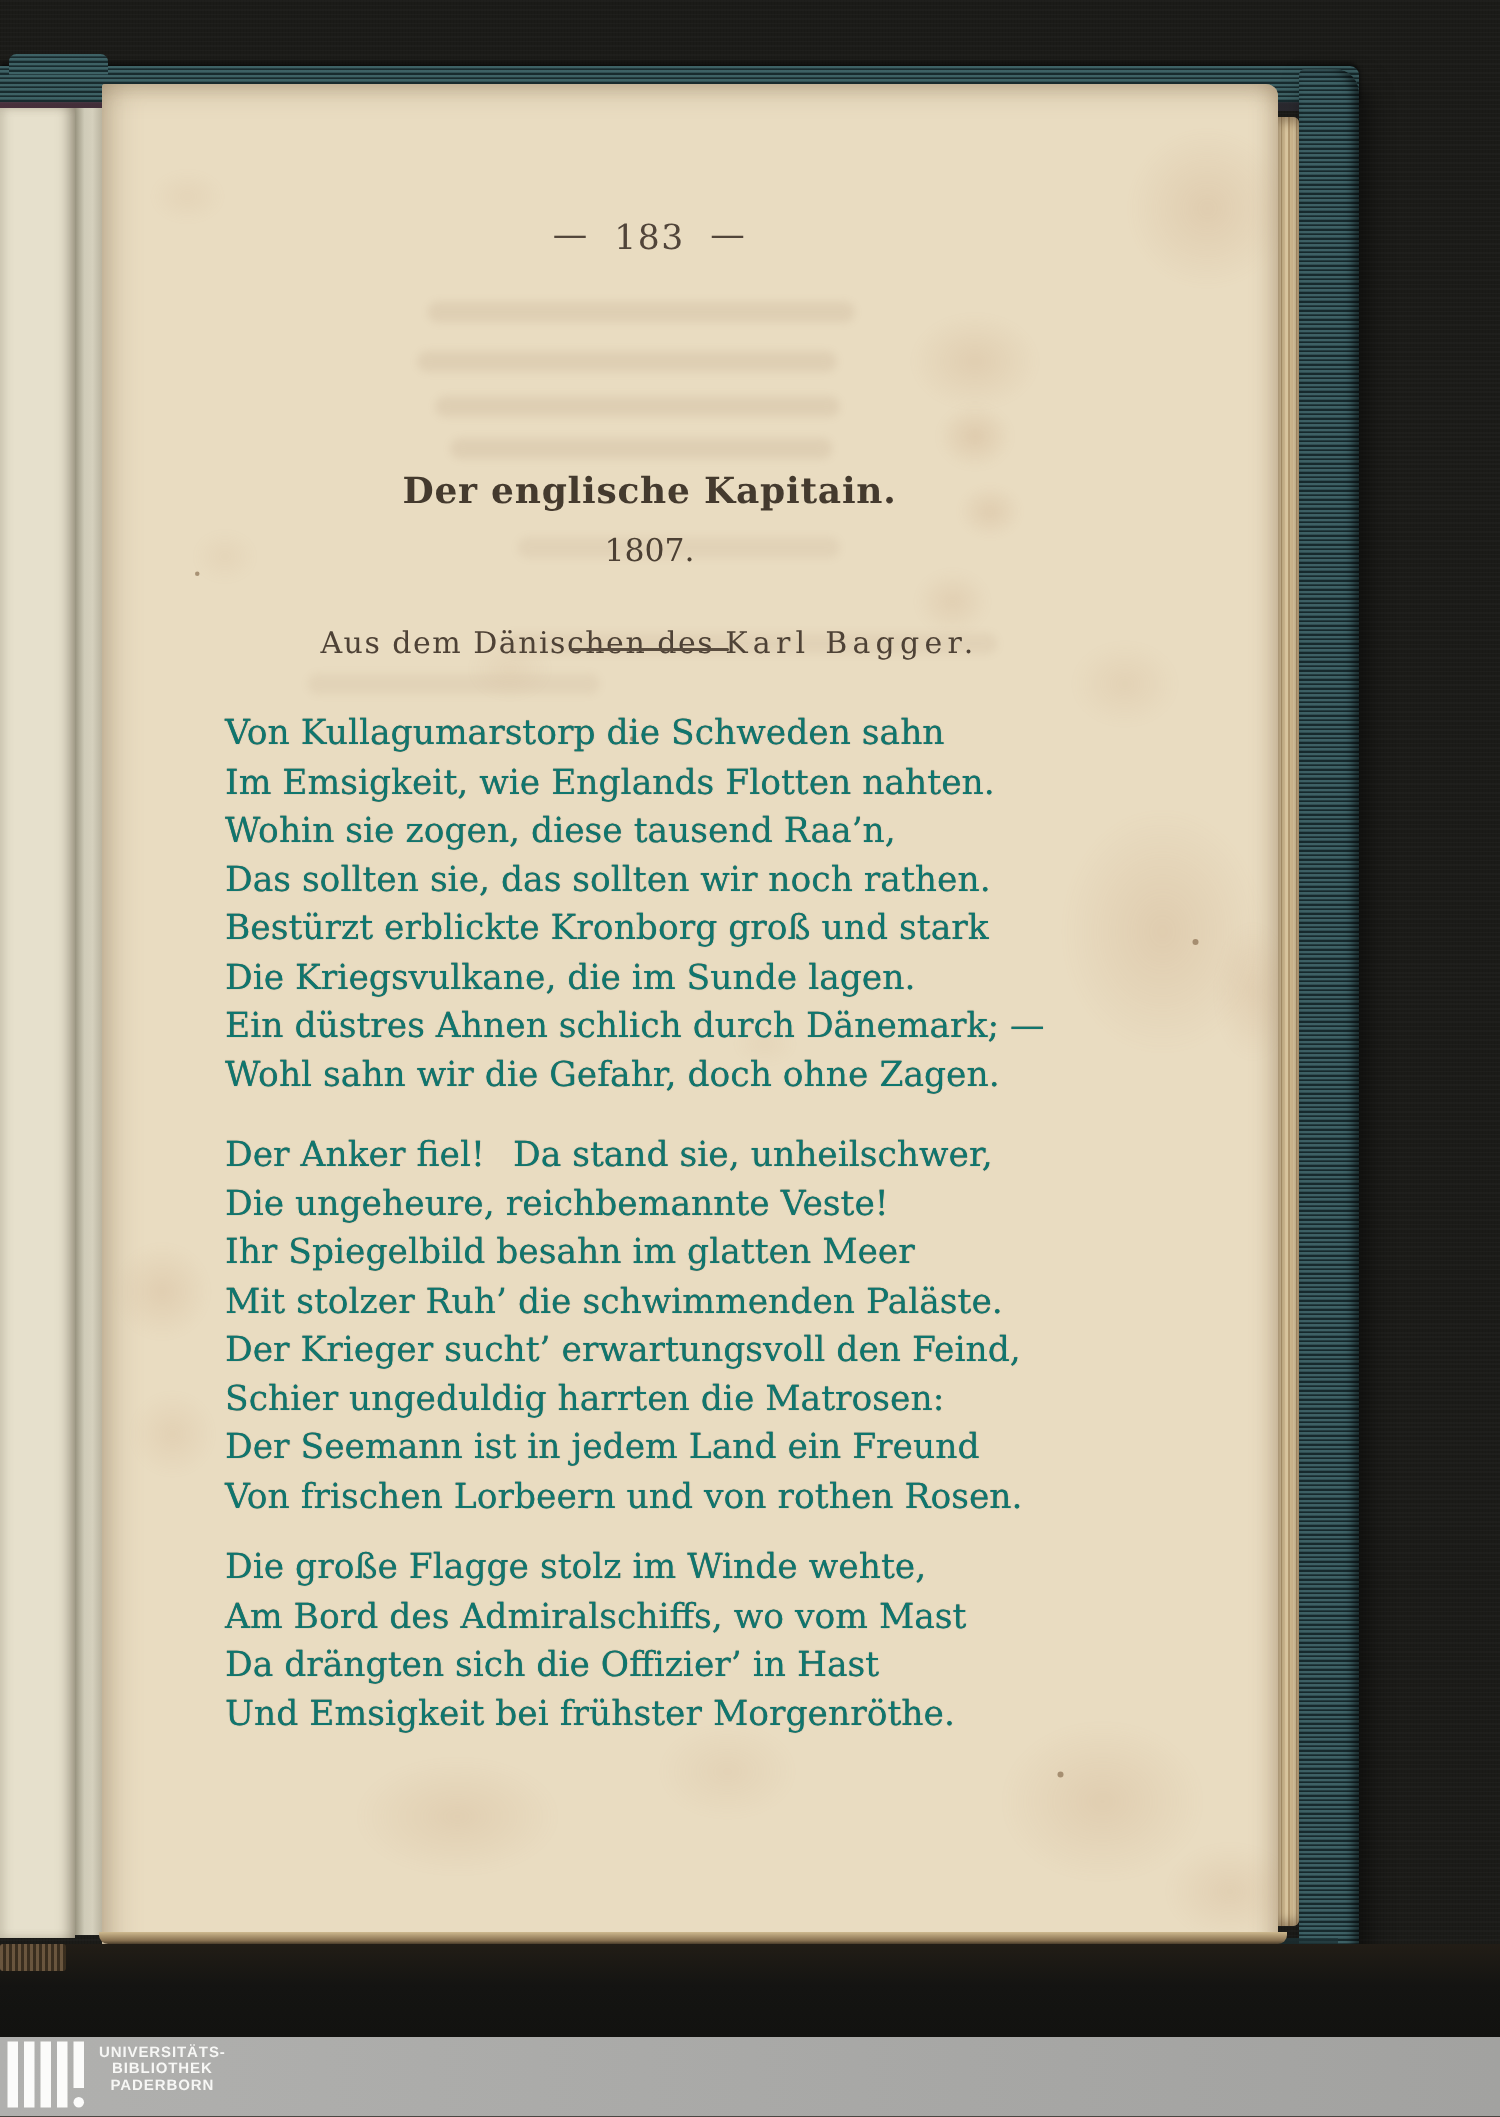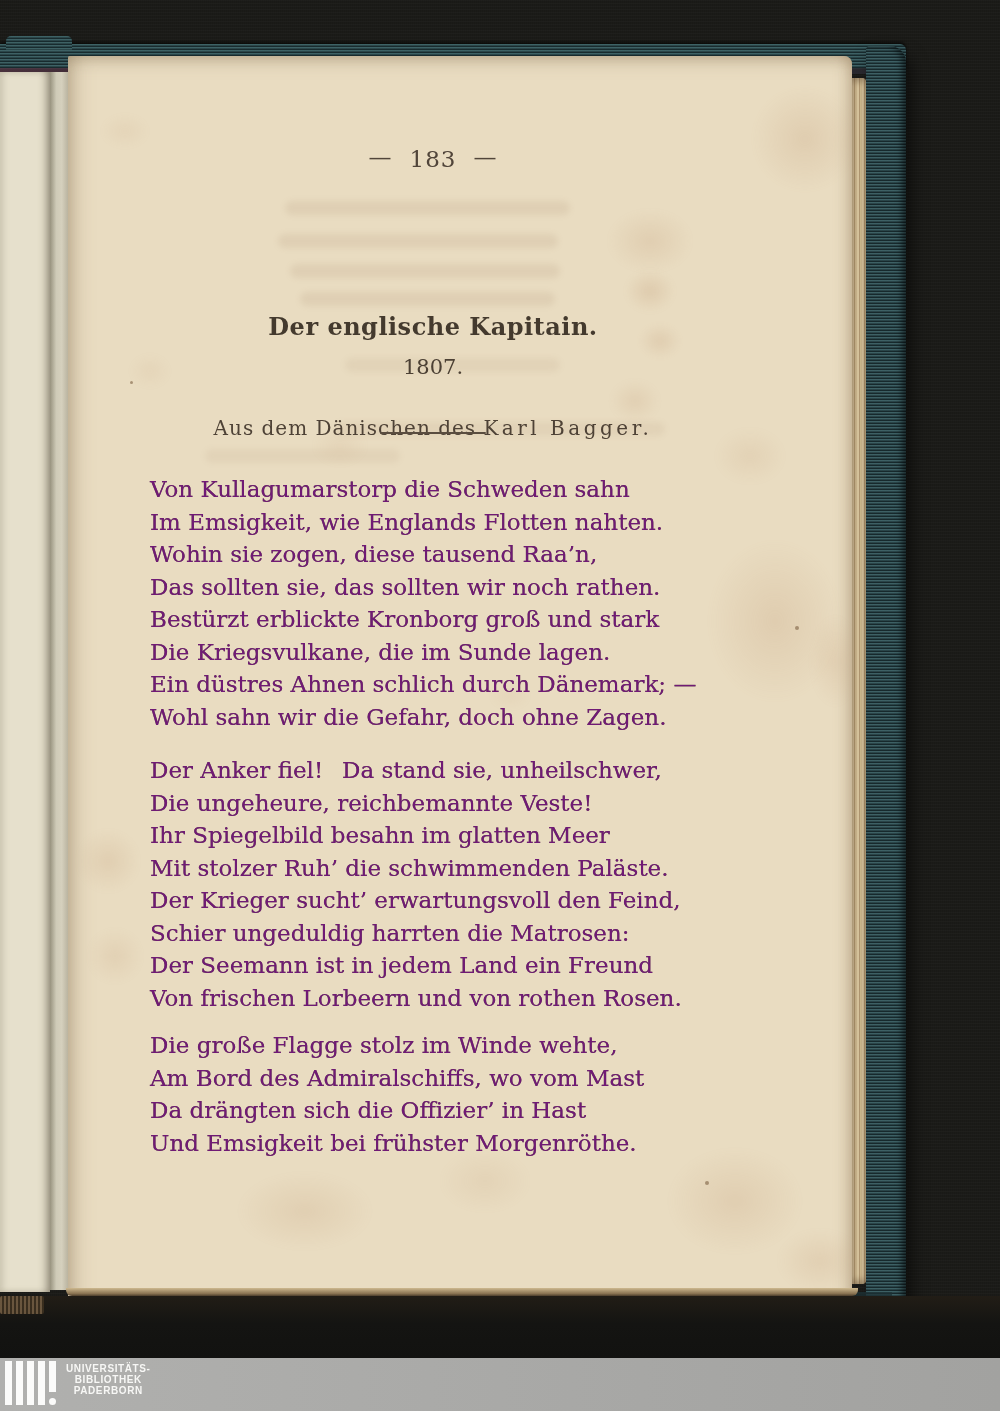--- a/index.html
+++ b/index.html
@@ -51,21 +51,21 @@
   .pagenum .dash{display:inline-block;margin:0 17px;transform:translateY(-2px);}
   .poem-title{position:absolute;top:256px;left:0;width:100%;text-align:center;
            font-size:24px;font-weight:bold;color:#443a2e;letter-spacing:.5px;}
   .poem-year{position:absolute;top:299px;left:0;width:100%;text-align:center;font-size:21px;color:#4c4034;}
   .poem-attr{position:absolute;top:332px;left:0;width:100%;text-align:center;font-size:20px;
            color:#4e4236;letter-spacing:1px;margin-top:28px;}
   .poem-attr .spaced{letter-spacing:3.5px;}
   .rule{position:absolute;top:376px;left:50%;transform:translateX(-50%);width:106px;height:2px;
            background:#5a4d3f;border-radius:1px;}
   .stanza{position:absolute;left:82px;font-size:23px;line-height:32.5px;white-space:nowrap;
-           color:#701a75;text-shadow:0 0 .5px rgba(70,58,45,.8);}
+           color:#0f766e;text-shadow:0 0 .5px rgba(70,58,45,.8);}
   .st1{top:417px;} .st2{top:698px;} .st3{top:973px;}
   
   .stain{position:absolute;border-radius:50%;filter:blur(3px);
          background:radial-gradient(closest-side,rgba(176,128,88,.55),rgba(176,128,88,0) 72%);}
   .speck{position:absolute;width:4px;height:4px;border-radius:50%;background:rgba(115,85,55,.55);}
   .ghost{position:absolute;height:14px;border-radius:7px;background:rgba(150,115,85,.8);
          opacity:.15;filter:blur(3px);}
   
   .banner{position:absolute;left:0;top:1358px;width:1000px;height:53px;
           background:linear-gradient(90deg,#b0b0ae,#a2a2a0);text-align:center;}

